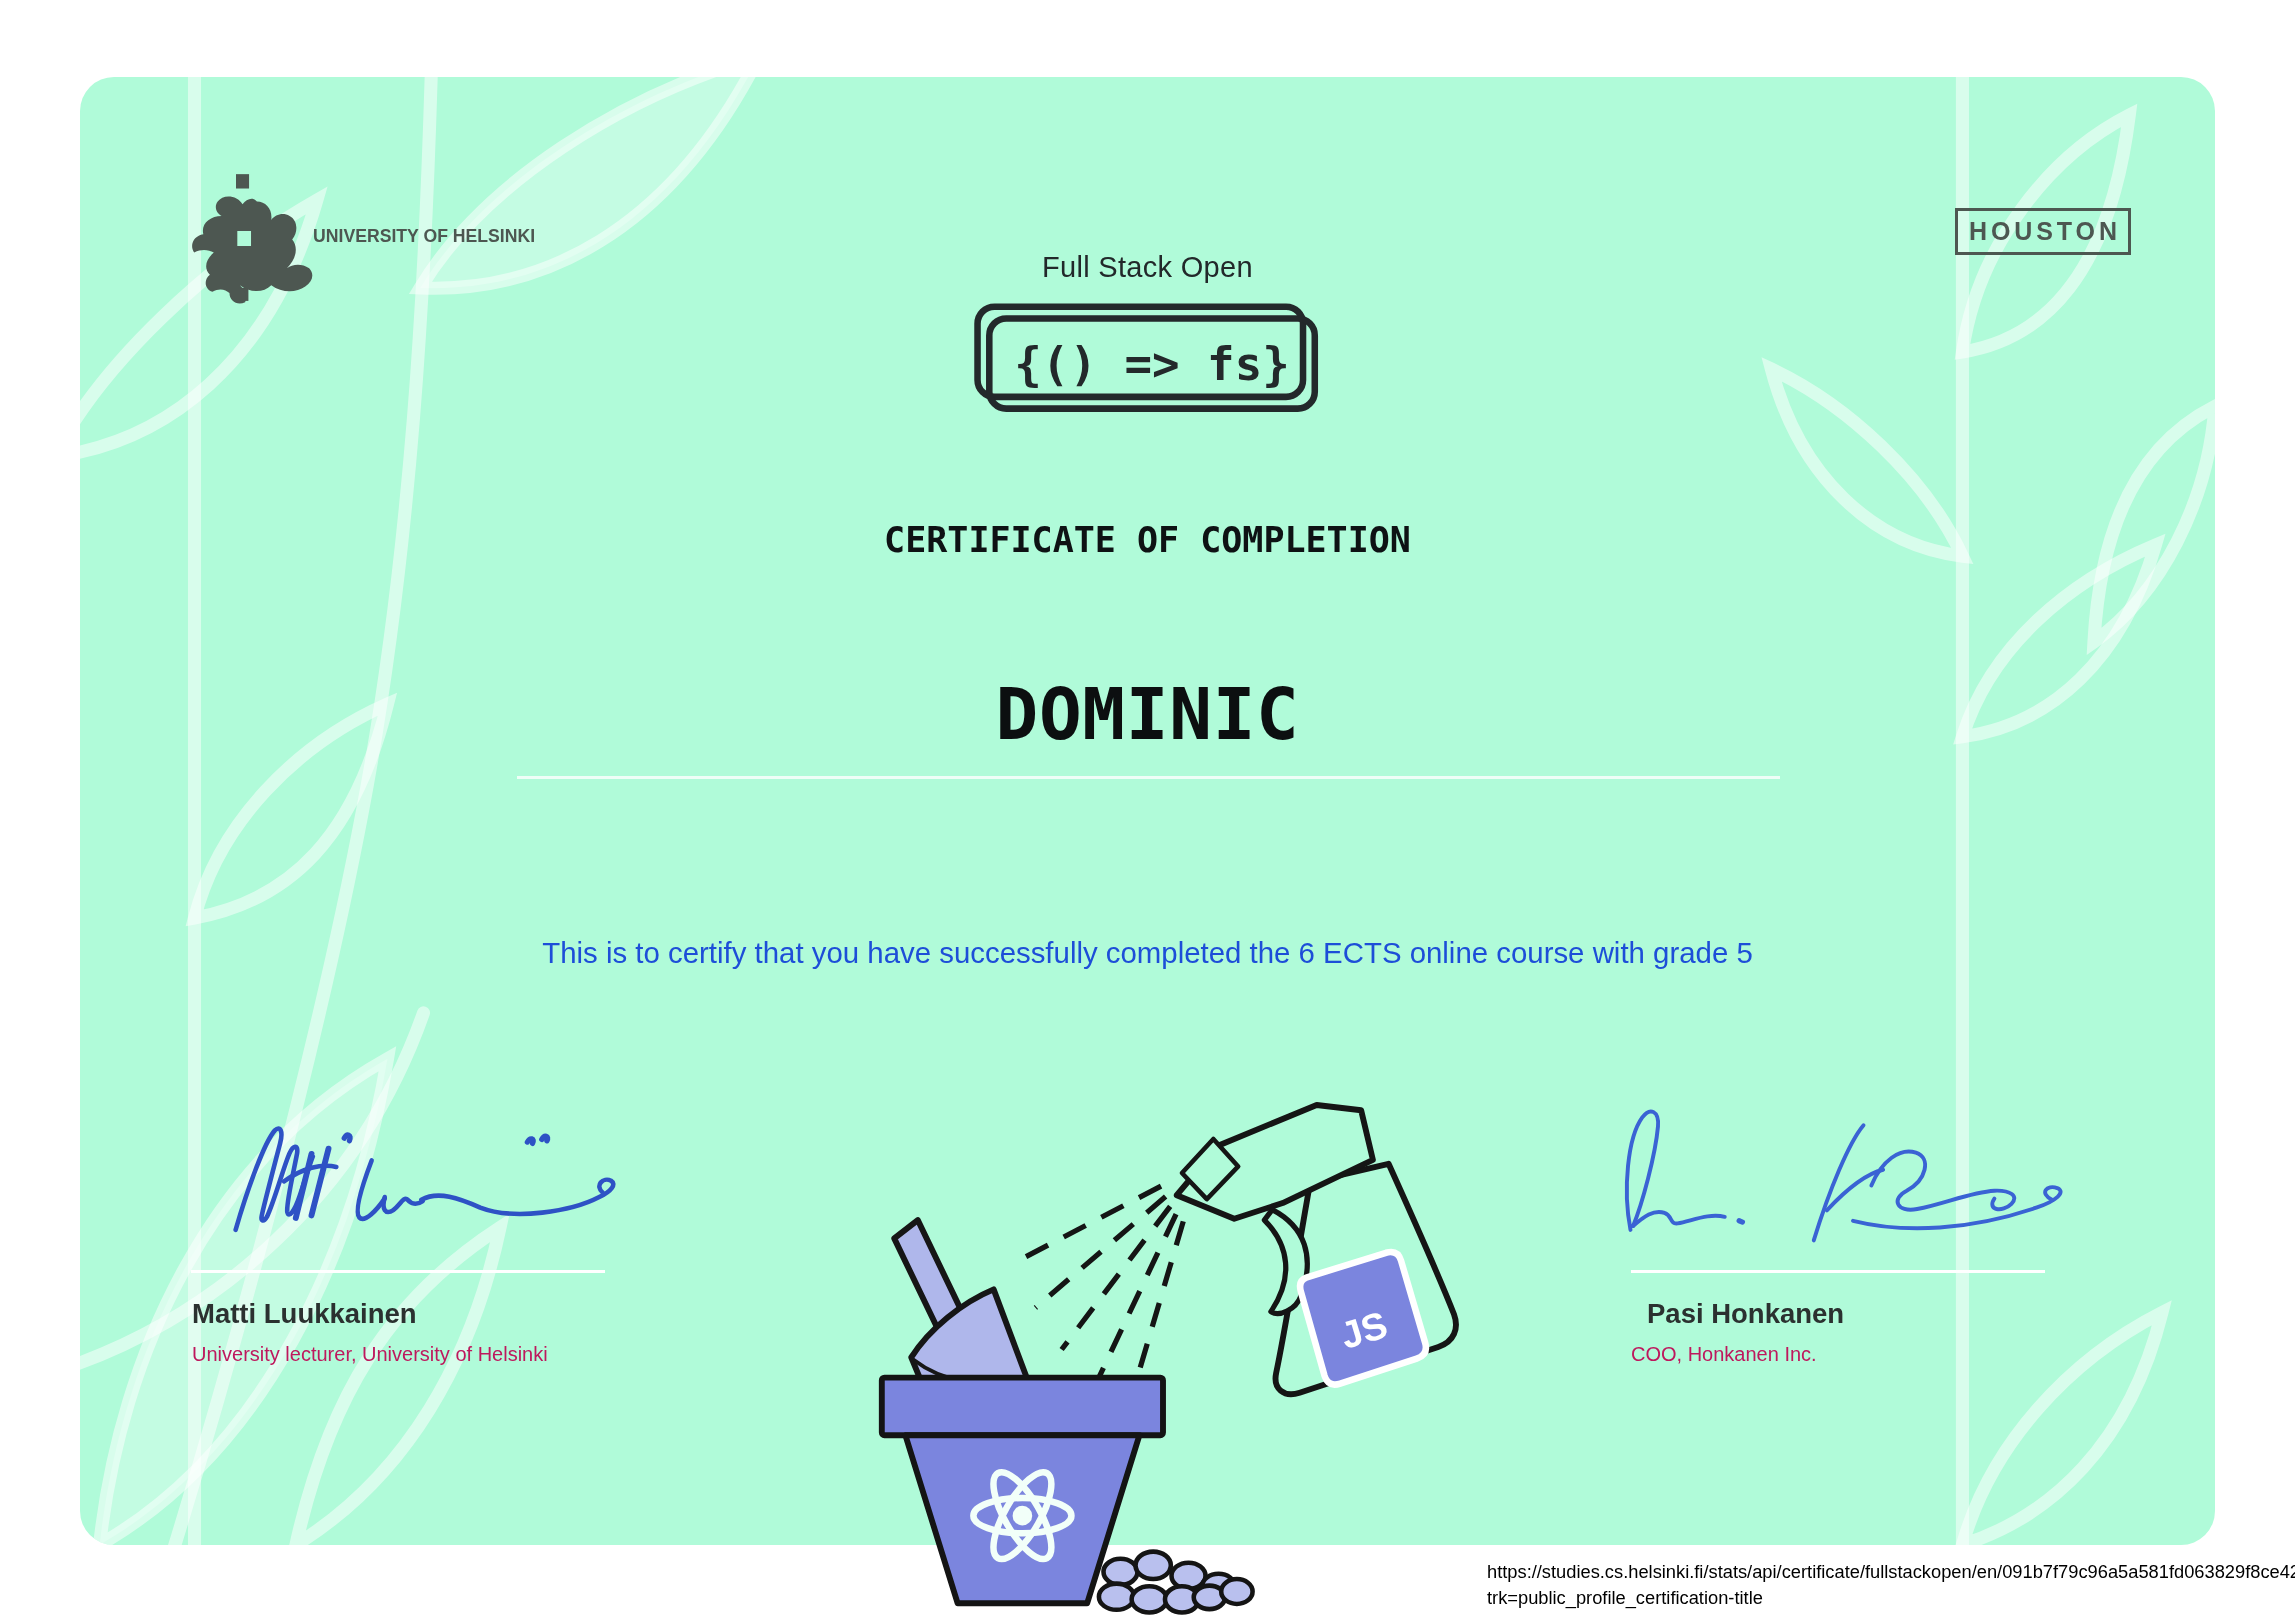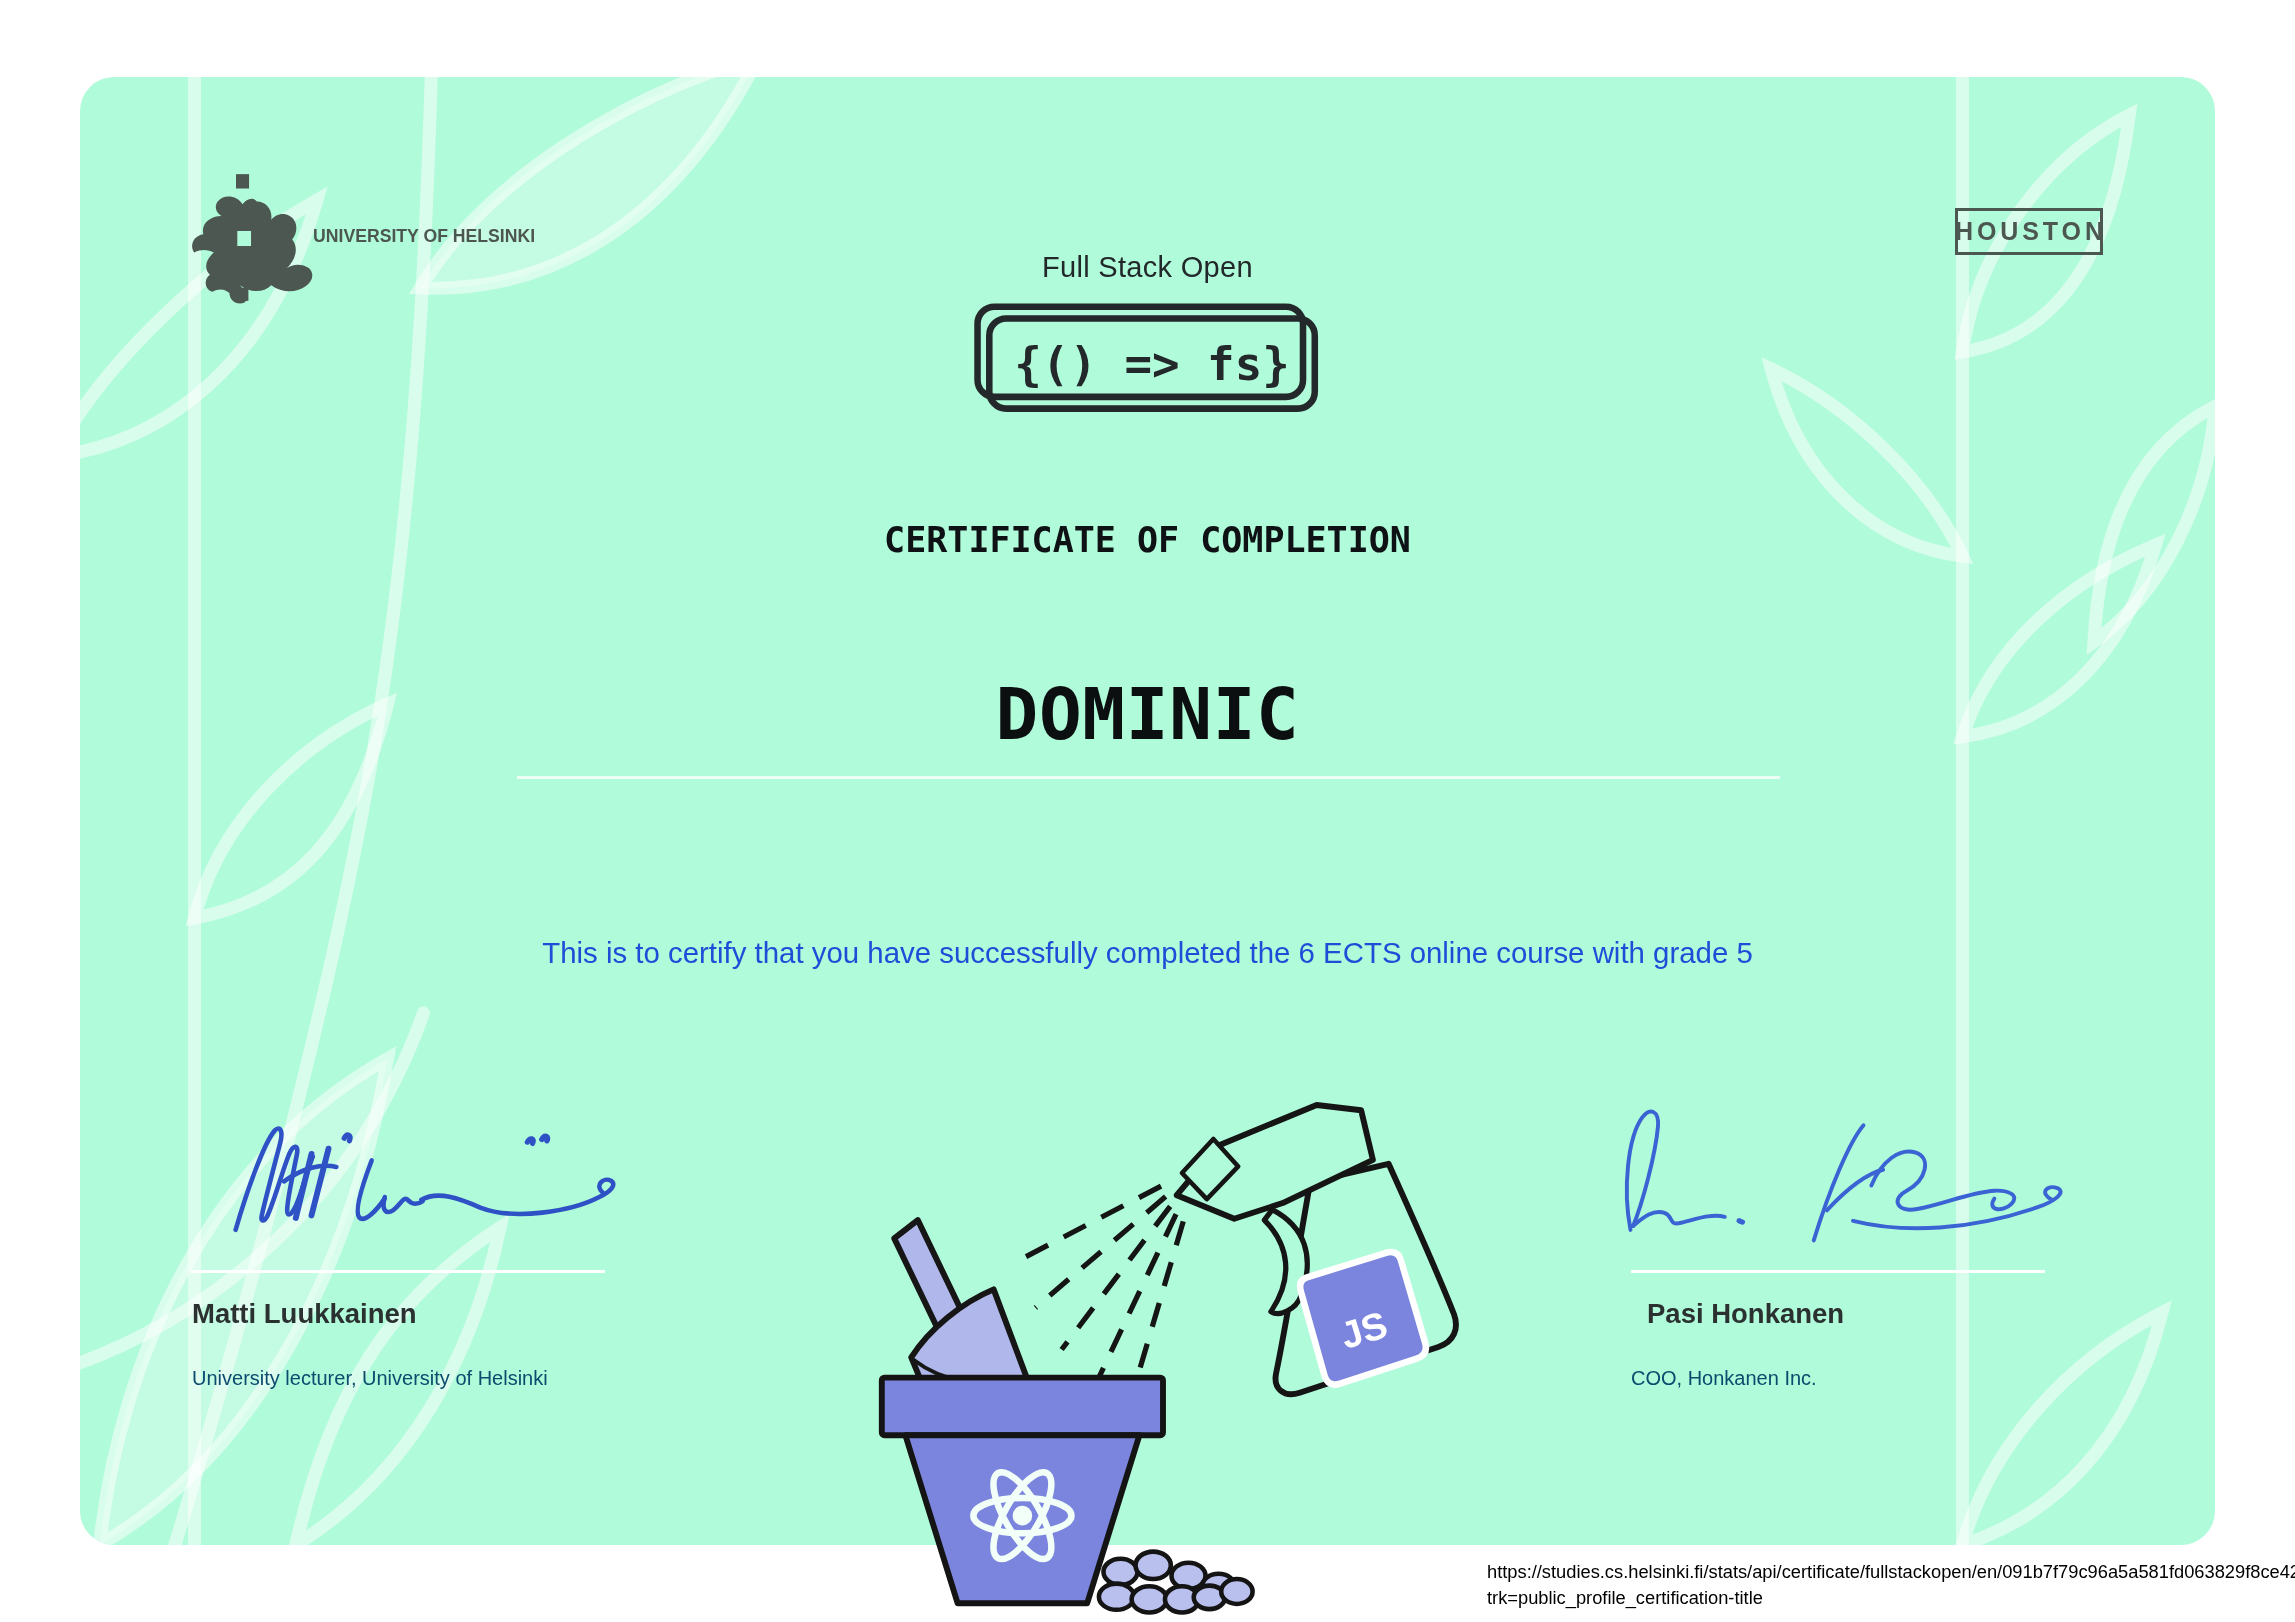--- a/index.html
+++ b/index.html
@@ -15,23 +15,23 @@
   .leafbg{position:absolute;inset:0;}
   .abs{position:absolute;}
   .centered{left:50%;transform:translateX(-50%);white-space:nowrap;}
   .course-name{top:251px;font-size:29px;font-weight:normal;color:#22282a;letter-spacing:0.3px;}
   .cert-title{top:520px;font-family:"DejaVu Sans Mono",monospace;font-weight:bold;font-size:35px;color:#0e1214;letter-spacing:0px;}
   .recipient{top:673px;font-family:"DejaVu Sans Mono",monospace;font-weight:bold;font-size:71px;color:#0c0f10;letter-spacing:0.7px;}
   .name-underline{left:517px;top:776px;width:1263px;height:2.6px;background:rgba(255,255,255,0.78);}
   .statement{top:936px;font-size:29.4px;color:#1d4ed8;}
   .sig-line{top:1270px;width:414px;height:3.3px;background:#ffffff;}
   .sig-name{top:1298px;font-size:27.5px;font-weight:bold;color:#2b3130;white-space:nowrap;}
-  .sig-role{top:1343px;font-size:20px;color:#0c4a6e;white-space:nowrap;margin-top:24px;}
+  .sig-role{top:1343px;font-size:20px;color:#be185d;white-space:nowrap;}
   .houston-box{
-    left:1955px;top:208px;width:148px;height:47px;border:3.9px solid #4D5751;
+    left:1955px;top:208px;width:176px;height:47px;border:3.9px solid #4D5751;
     display:flex;align-items:center;justify-content:center;box-sizing:border-box;
     font-size:25px;font-weight:bold;letter-spacing:3.9px;color:#4D5751;padding-left:3.9px;
   }
   .url-block{left:1487px;top:1559px;width:798px;font-size:18.3px;line-height:25.5px;color:#000;}
   svg{display:block;}
 </style>
 </head>
 <body>
 
 <div class="page">

